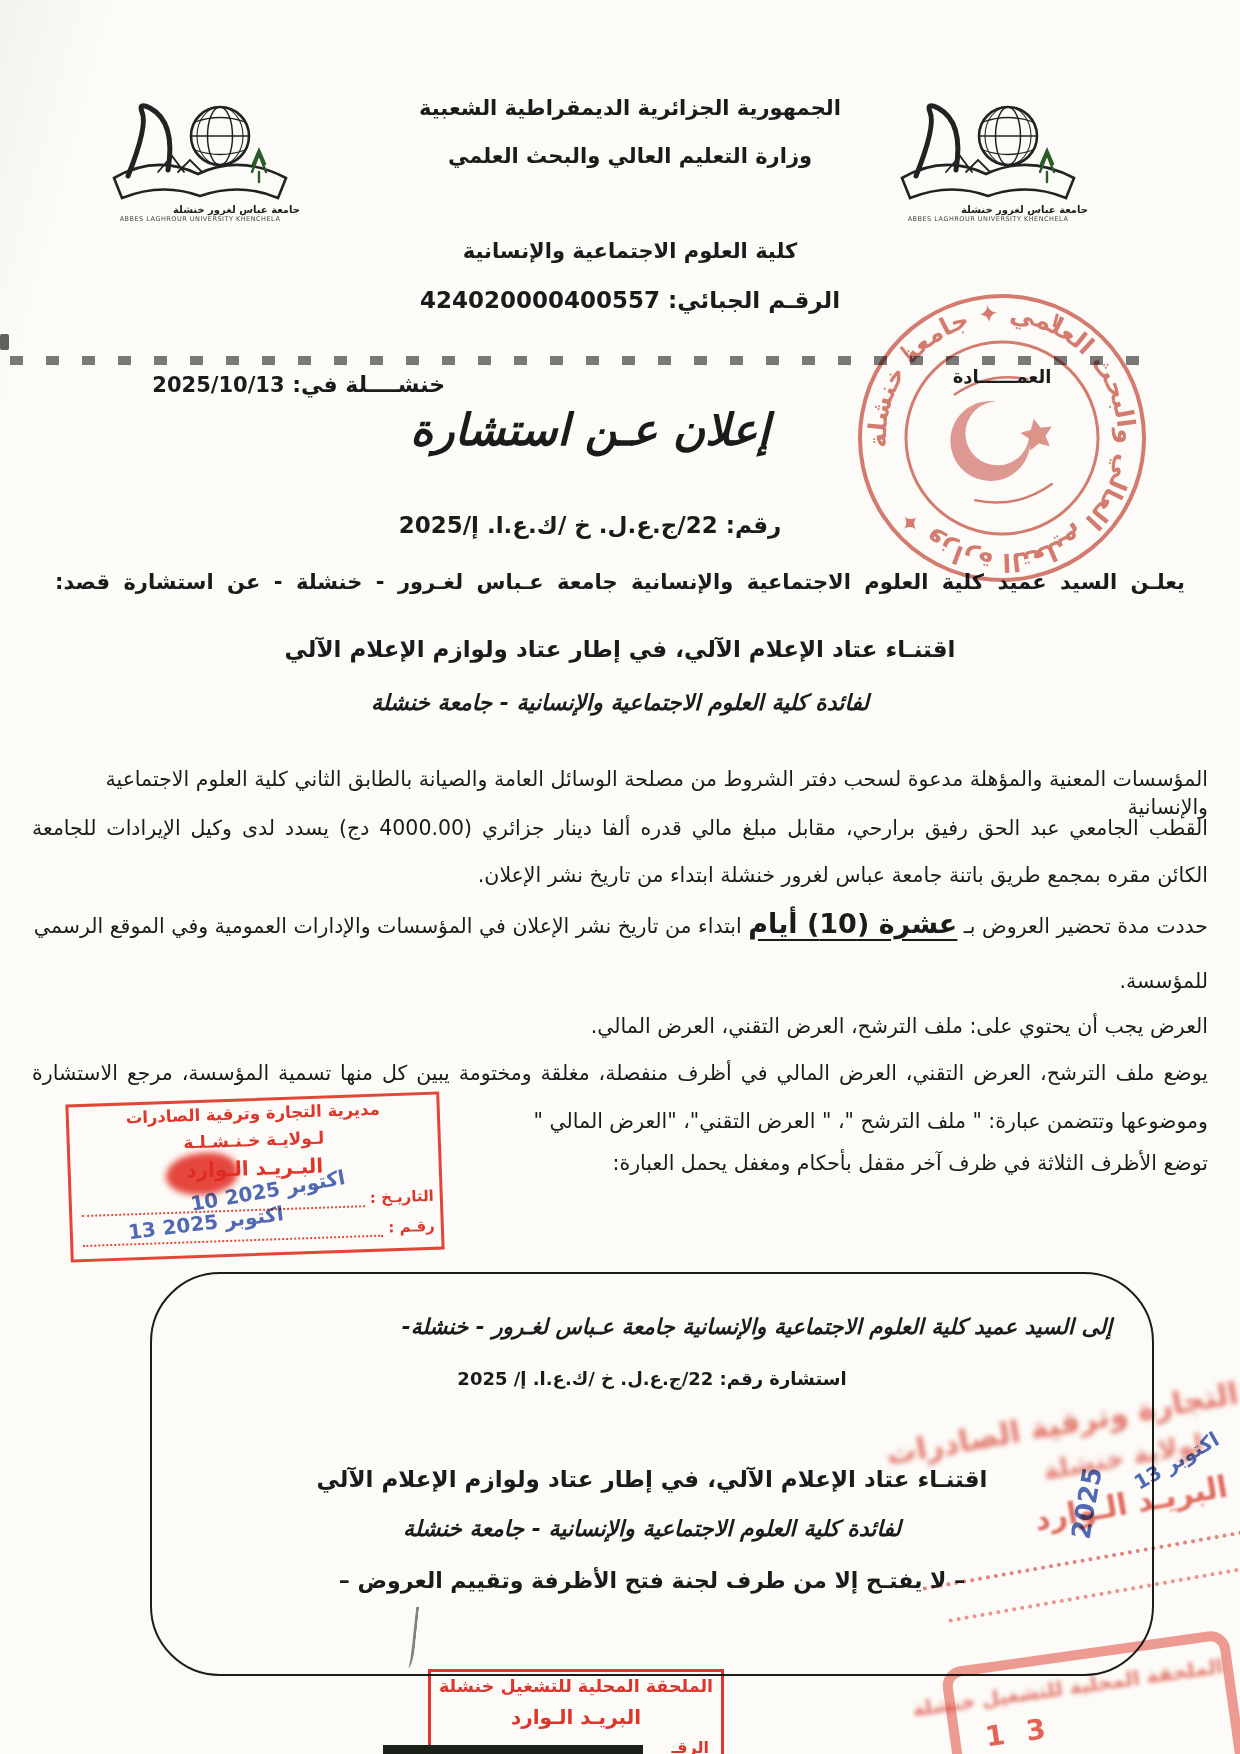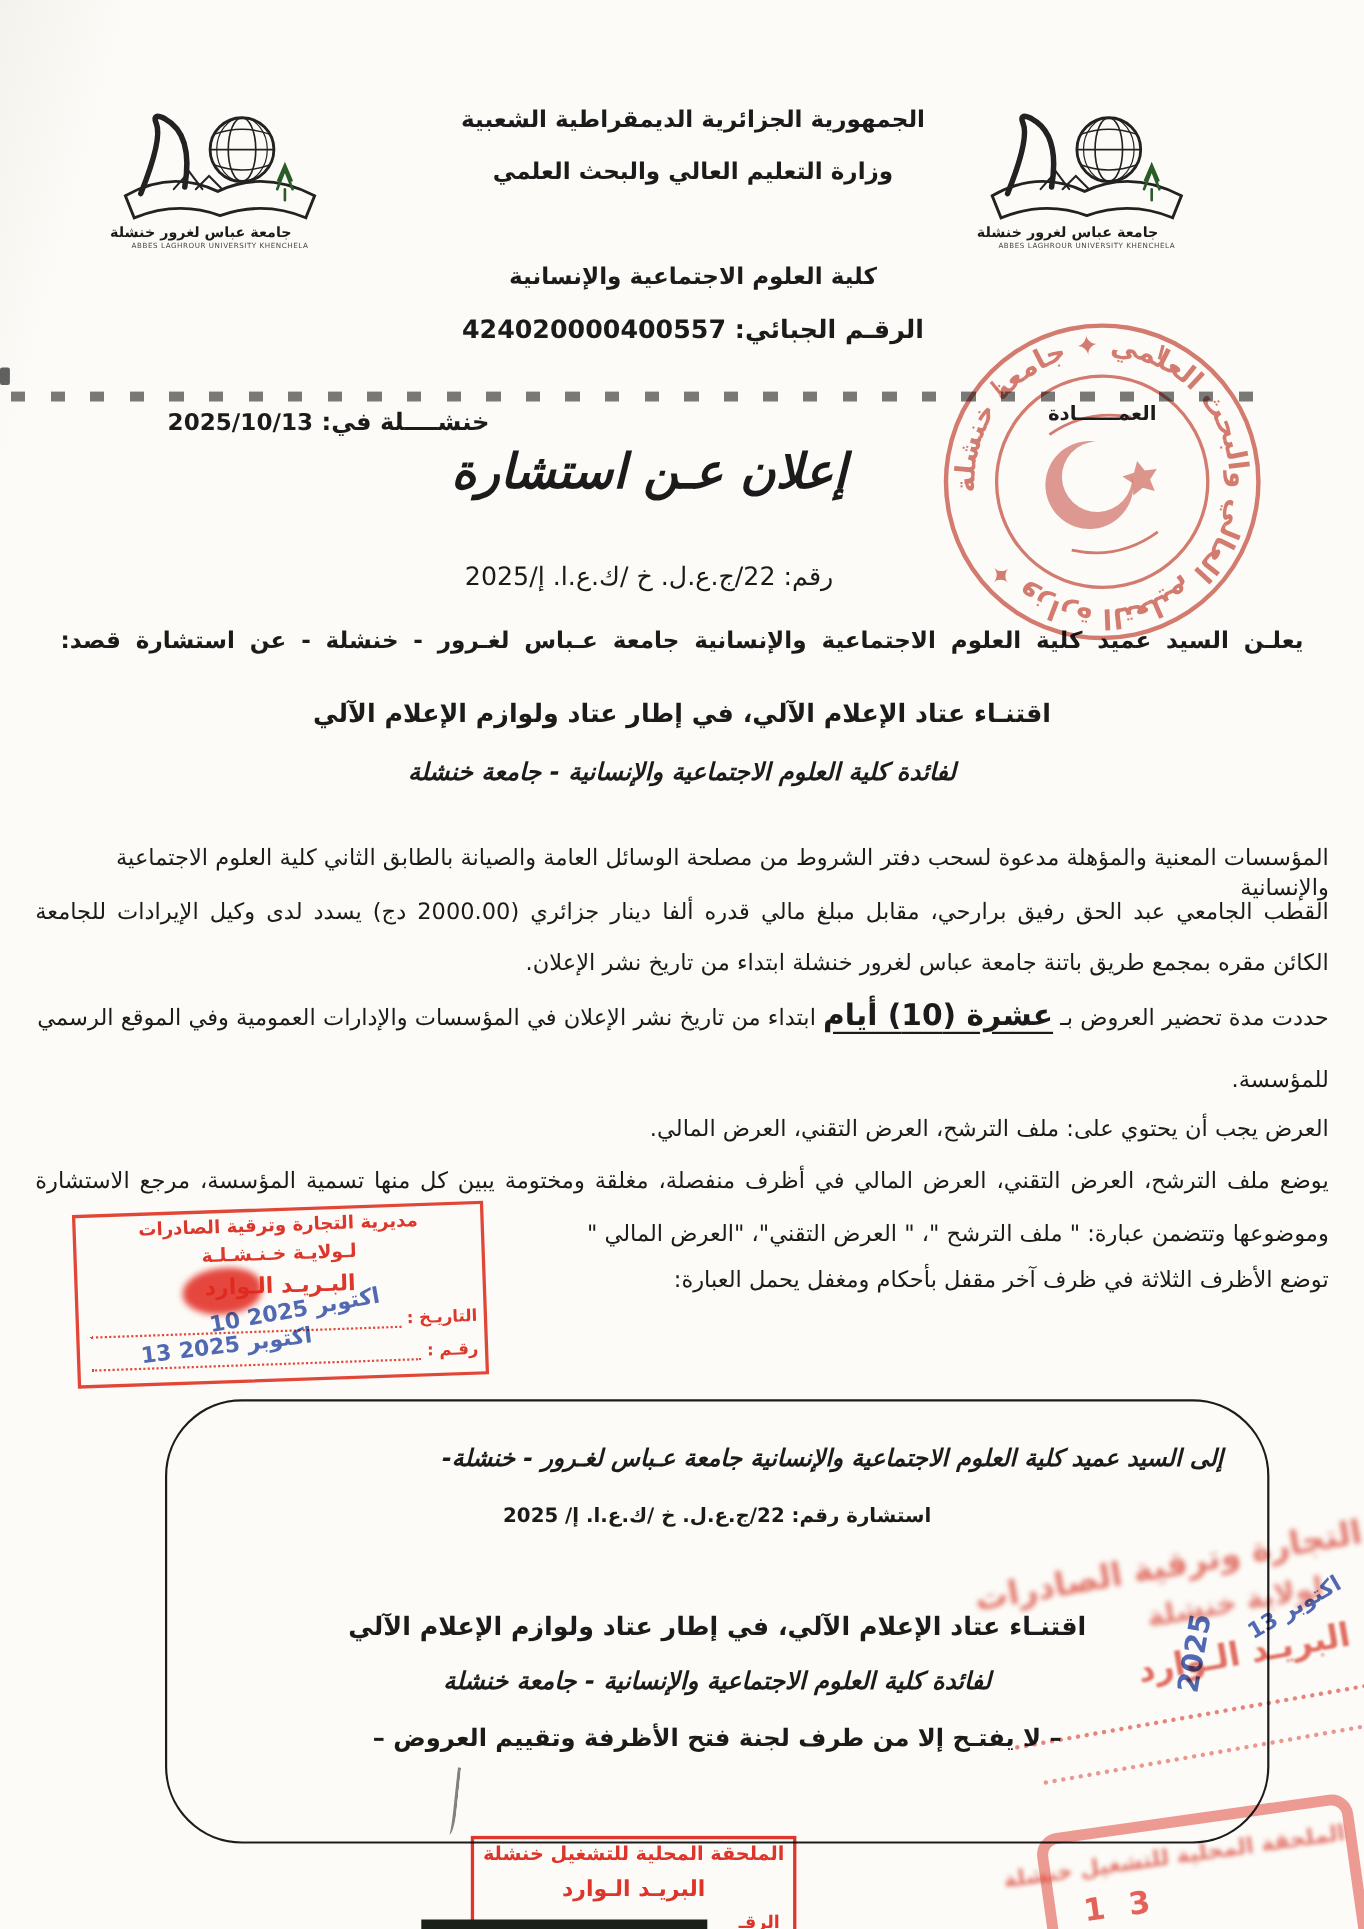--- a/index.html
+++ b/index.html
@@ -19,30 +19,30 @@
   
   .perf{left:10px;top:356px;width:1136px;height:9px;opacity:.8;
     background:repeating-linear-gradient(90deg,rgba(70,70,70,.9) 0 13px,transparent 13px 36px);}
   .edgemark{left:0;top:334px;width:9px;height:16px;background:#3a3a3a;border-radius:2px;opacity:.8;}
   
   .deanship{left:912px;top:366px;width:180px;text-align:center;font-size:18px;font-weight:700;z-index:3;}
   .dateline{left:95px;top:372px;width:350px;direction:rtl;text-align:right;font-size:22px;font-weight:600;z-index:3;}
   .dateline .dv{font-size:21px;font-weight:700;}
   .doctitle{left:280px;top:404px;width:620px;text-align:center;direction:rtl;
     font-size:44px;font-weight:700;font-style:italic;letter-spacing:1px;}
-  .refline{left:280px;top:512px;width:620px;text-align:center;direction:rtl;font-size:23px;font-weight:400;}
+  .refline{left:280px;top:512px;width:620px;text-align:center;direction:rtl;font-size:23px;font-weight:700;}
   .intro{left:55px;top:568px;width:1130px;direction:rtl;font-size:21px;font-weight:600;line-height:1.35;}
   .subj1{left:120px;top:636px;width:1000px;text-align:center;direction:rtl;font-size:23px;font-weight:800;}
   .subj2{left:120px;top:690px;width:1000px;text-align:center;direction:rtl;font-size:22px;font-weight:800;font-style:italic;}
   .bline{left:32px;width:1176px;direction:rtl;font-size:20.5px;font-weight:500;line-height:1.35;text-align:right;}
   .emph{font-size:27px;font-weight:700;text-decoration:underline;text-underline-offset:6px;}
   
   .logo{width:200px;height:152px;}
   .logo svg{display:block;}
-  .logo .cap-ar{direction:rtl;text-align:left;font-size:13px;font-weight:700;margin-top:-4px;}
+  .logo .cap-ar{direction:rtl;text-align:right;font-size:10px;font-weight:700;margin-top:-4px;}
   .logo .cap-en{text-align:center;font-size:6.5px;letter-spacing:.5px;color:#444;}
   
   .roundstamp{left:852px;top:288px;width:300px;height:300px;transform:rotate(-12deg);
     opacity:.85;mix-blend-mode:multiply;z-index:2;}
   
   .commerce{left:68px;top:1098px;width:368px;height:152px;border:3.5px solid rgba(226,55,40,.92);
     transform:rotate(-2deg);color:#e0372b;mix-blend-mode:multiply;z-index:4;}
   .commerce .l1{left:0;top:3px;width:100%;text-align:center;font-size:16.5px;font-weight:700;direction:rtl;}
   .commerce .l2{left:0;top:29px;width:100%;text-align:center;font-size:17px;font-weight:700;direction:rtl;}
   .commerce .l3{left:0;top:55px;width:100%;text-align:center;font-size:20px;font-weight:800;direction:rtl;}
@@ -162,21 +162,21 @@
     <span class="dv">2025/10/13</span>
   </div>
 
   <div class="abs doctitle">إعلان عـن استشارة</div>
   <div class="abs refline">رقم: 22/ج.ع.ل. خ /ك.ع.ا. إ/2025</div>
   <div class="abs intro just">يعلـن السيد عميد كلية العلوم الاجتماعية والإنسانية جامعة عـباس لغـرور - خنشلة - عن استشارة قصد:</div>
   <div class="abs subj1">اقتنـاء عتاد الإعلام الآلي، في إطار عتاد ولوازم الإعلام الآلي</div>
   <div class="abs subj2">لفائدة كلية العلوم الاجتماعية والإنسانية - جامعة خنشلة</div>
 
   <div class="abs bline just" style="top:766px;">المؤسسات المعنية والمؤهلة مدعوة لسحب دفتر الشروط من مصلحة الوسائل العامة والصيانة بالطابق الثاني كلية العلوم الاجتماعية والإنسانية</div>
-  <div class="abs bline just" style="top:815px;">القطب الجامعي عبد الحق رفيق برارحي، مقابل مبلغ مالي قدره ألفا دينار جزائري (2000.00 دج) يسدد لدى وكيل الإيرادات للجامعة</div>
+  <div class="abs bline just" style="top:815px;">القطب الجامعي عبد الحق رفيق برارحي، مقابل مبلغ مالي قدره ألفا دينار جزائري (4000.00 دج) يسدد لدى وكيل الإيرادات للجامعة</div>
   <div class="abs bline" style="top:862px;">الكائن مقره بمجمع طريق باتنة جامعة عباس لغرور خنشلة ابتداء من تاريخ نشر الإعلان.</div>
   <div class="abs bline" style="top:906px;">
     <span>حددت مدة تحضير العروض بـ </span><span class="emph">عشرة (10) أيام</span><span> ابتداء من تاريخ نشر الإعلان في المؤسسات والإدارات العمومية وفي الموقع الرسمي</span>
   </div>
   <div class="abs bline" style="top:1013px;">العرض يجب أن يحتوي على: ملف الترشح، العرض التقني، العرض المالي.</div>
   <div class="abs bline" style="top:968px;">للمؤسسة.</div>
   <div class="abs bline just" style="top:1060px;">يوضع ملف الترشح، العرض التقني، العرض المالي في أظرف منفصلة، مغلقة ومختومة يبين كل منها تسمية المؤسسة، مرجع الاستشارة</div>
   <div class="abs bline" style="top:1108px;">وموضوعها وتتضمن عبارة: " ملف الترشح "، " العرض التقني"، "العرض المالي "</div>
   <div class="abs bline" style="top:1150px;">توضع الأظرف الثلاثة في ظرف آخر مقفل بأحكام ومغفل يحمل العبارة:</div>
 

